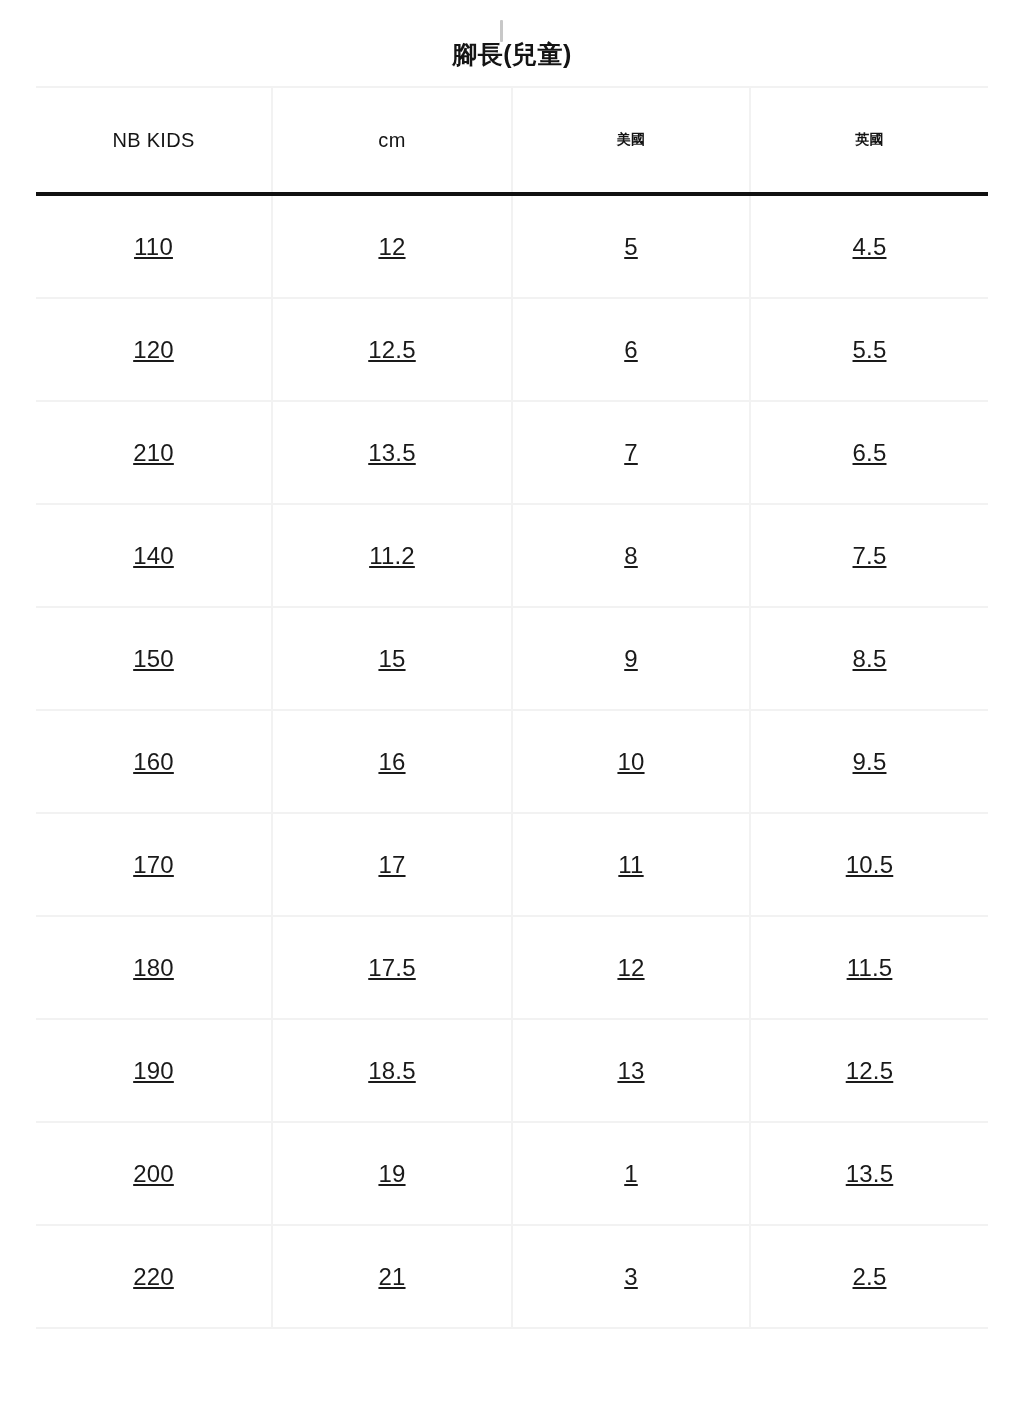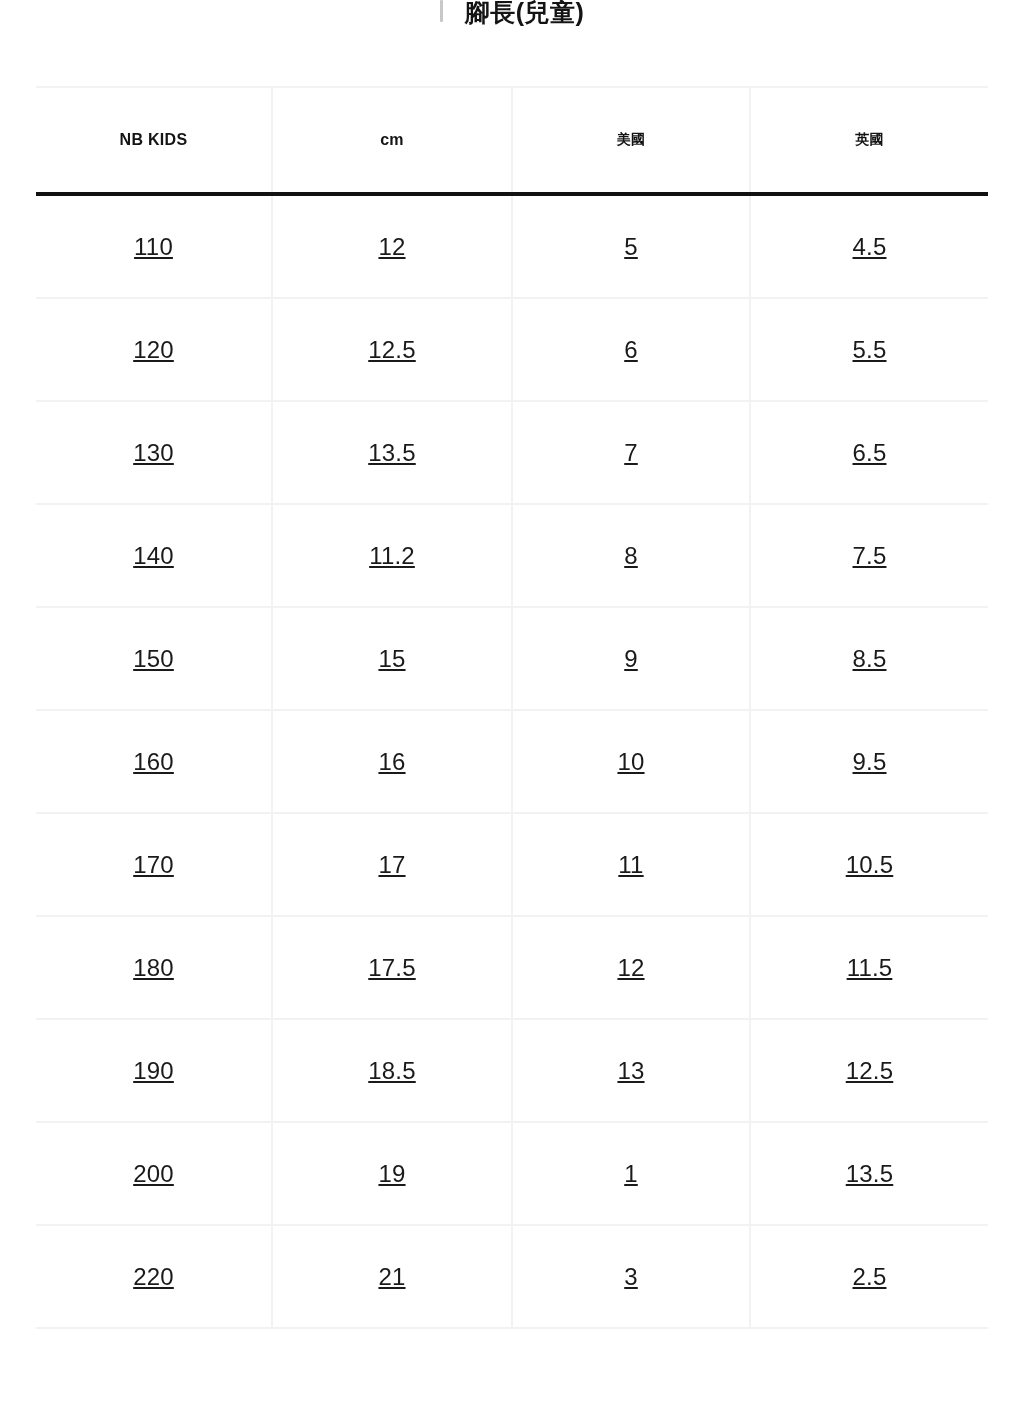--- a/index.html
+++ b/index.html
@@ -25,21 +25,23 @@
   }
 
   
   .title-row {
     position: absolute;
     left: 0;
     top: 0;
     width: 1024px;
     height: 86px;
     display: flex;
+    align-items: center;
     justify-content: center;
+    flex-direction: column;
   }
   .title-mark {
     display: inline-block;
     width: 3px;
     height: 22px;
     background: #c8c8c8;
     margin-right: 22px;
     flex: 0 0 auto;
     border-radius: 1px;
   }
@@ -82,22 +84,22 @@
   }
   .size-table th:last-child,
   .size-table td:last-child {
     border-right: none;
   }
 
   .size-table thead th {
     height: 104px;
     border-top: 2px solid #f2f2f2;
     border-bottom: 4px solid #111111;
-    font-size: 16px;
-    font-weight: 700;
+    font-size: 20px;
+    font-weight: 400;
     color: #141414;
     letter-spacing: 0.3px;
   }
   .size-table thead th.cjk {
     font-weight: 700;
     font-size: 14px;
   }
 
   .size-table tbody td {
     height: 101px;
@@ -140,21 +142,21 @@
         <td>5</td>
         <td>4.5</td>
       </tr>
       <tr>
         <td>120</td>
         <td>12.5</td>
         <td>6</td>
         <td>5.5</td>
       </tr>
       <tr>
-        <td>130</td>
+        <td>210</td>
         <td>13.5</td>
         <td>7</td>
         <td>6.5</td>
       </tr>
       <tr>
         <td>140</td>
         <td>11.2</td>
         <td>8</td>
         <td>7.5</td>
       </tr>

